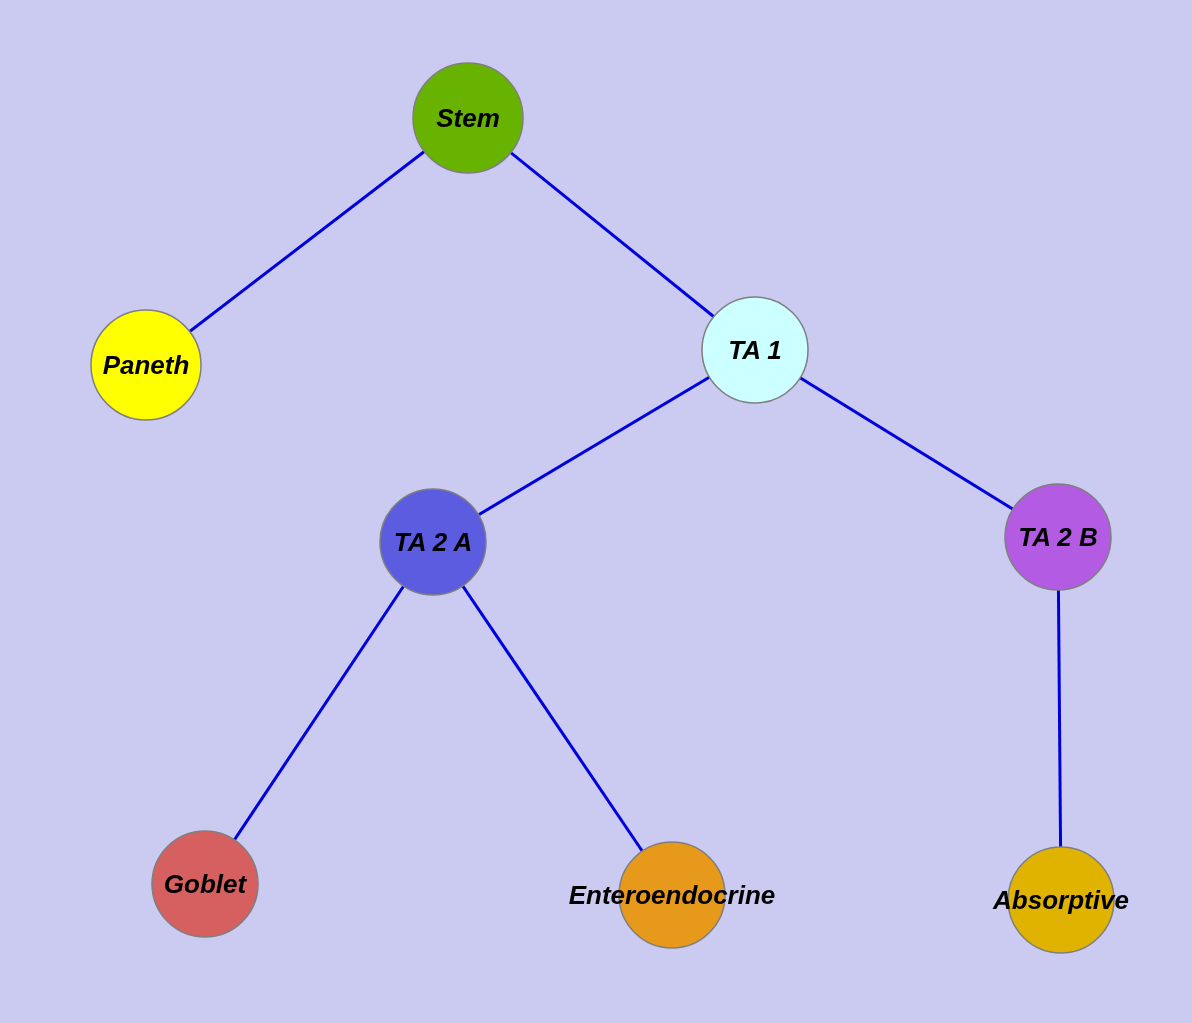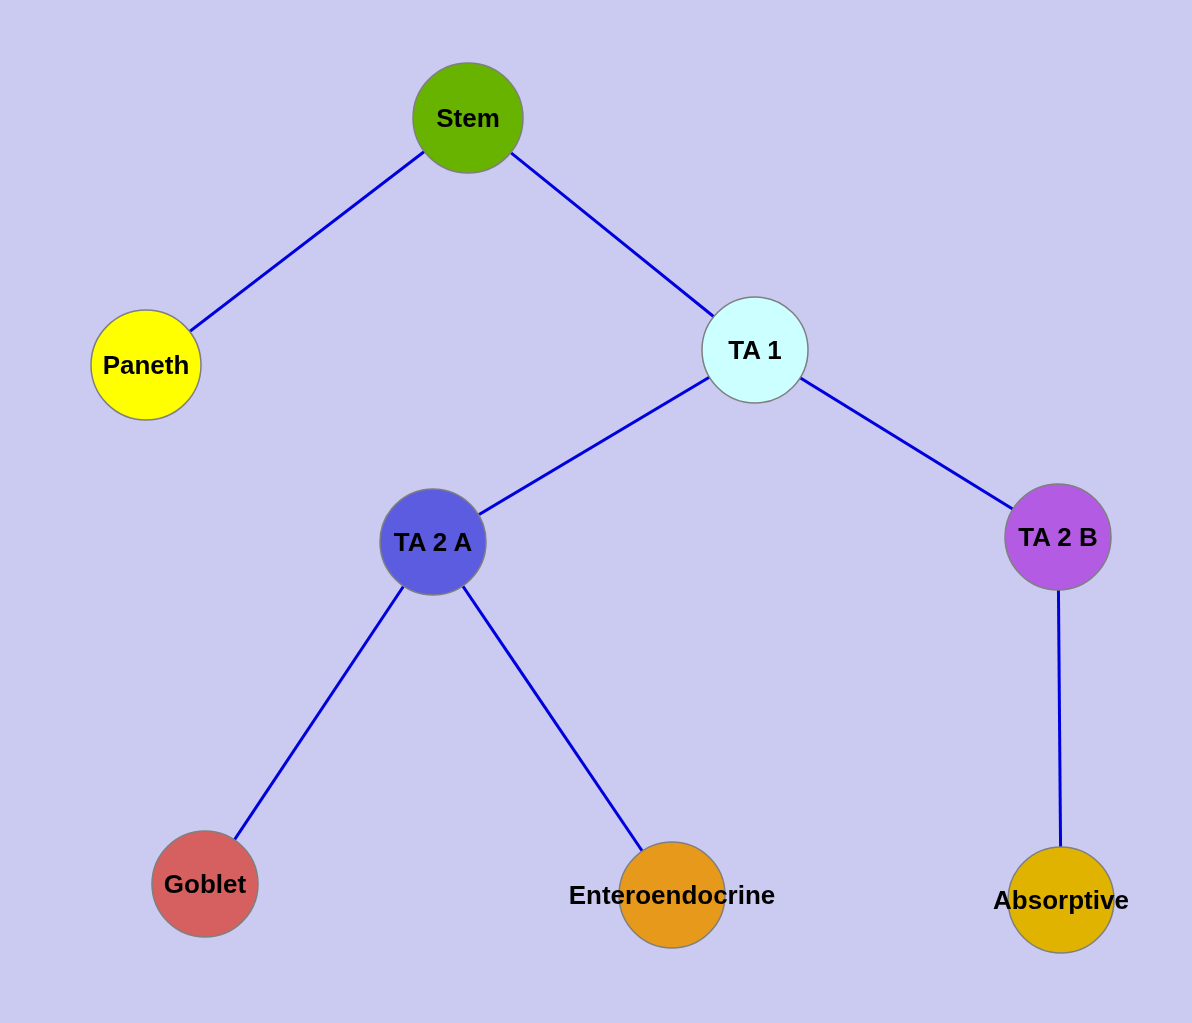--- a/index.html
+++ b/index.html
@@ -10,20 +10,21 @@
   body {
     width: 1192px;
     height: 1023px;
     overflow: hidden;
     font-family: "Liberation Sans", sans-serif;
   }
   #canvas {
     position: relative;
     width: 1192px;
     height: 811px;
+    font-style: italic;
   }
   #graph-svg text {
     font-family: "Liberation Sans", sans-serif;
     font-weight: bold;
   }
 </style>
 </head>
 <body>
 
 <div id="canvas">

